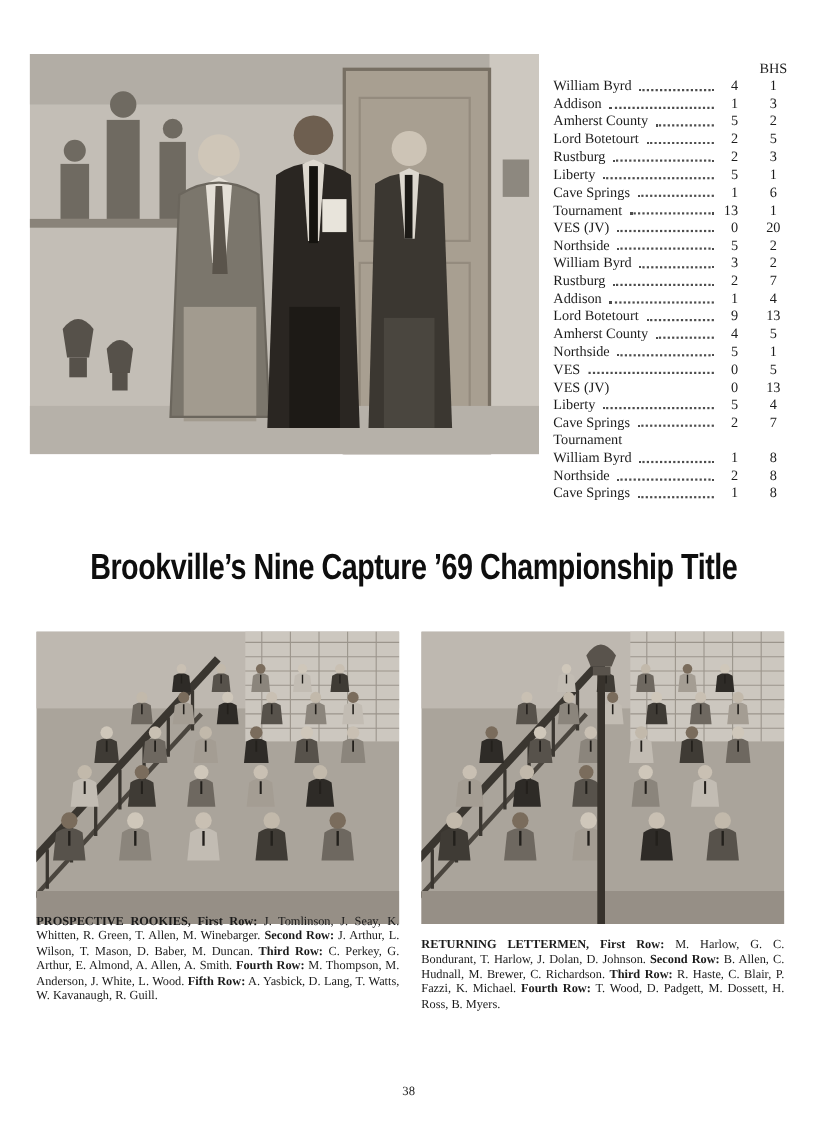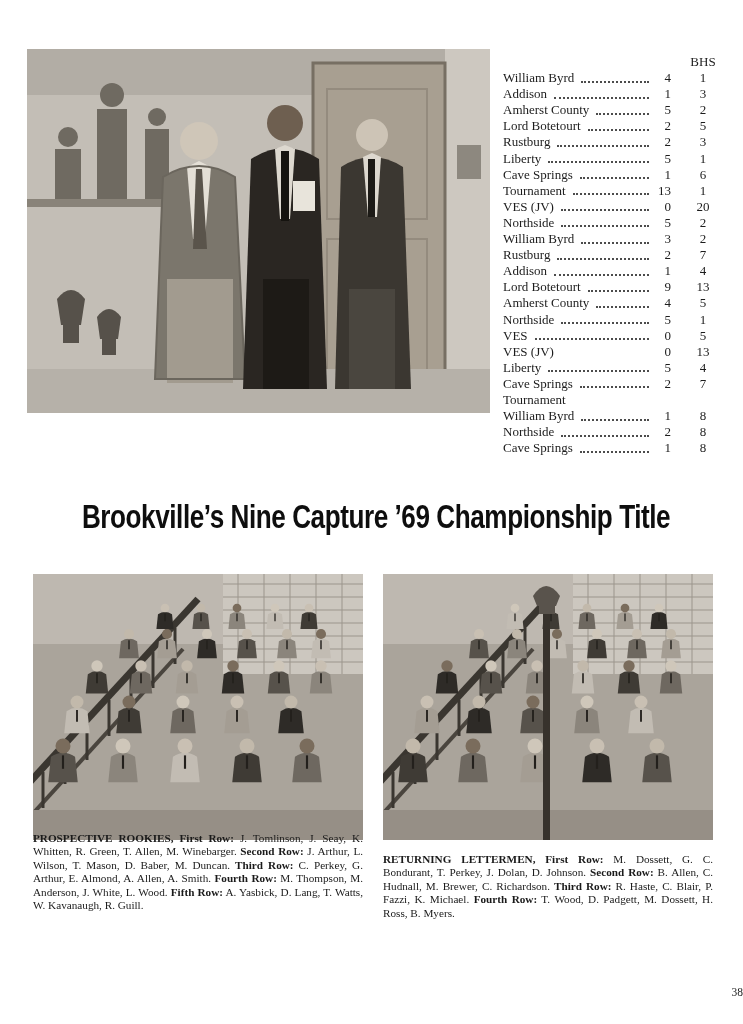--- a/index.html
+++ b/index.html
@@ -42,21 +42,21 @@
   
   #headline { position:absolute; left:0; top:498px; width:688px;
     text-align:center; white-space:nowrap;margin-left:32px; }
   #headline span {
     display:inline-block; font-family:"Liberation Sans", sans-serif;
     font-weight:bold; font-size:30px; letter-spacing:-0.5px; color:#0e0e0e;
     transform:scale(0.87,1.1); transform-origin:center top;
   }
   
   #page-number { position:absolute; left:0; top:986px; width:743px;
-    text-align:right; font-size:11.5px; }
+    text-align:center; font-size:11.5px; }
 </style>
 </head>
 <body>
 
 <div id="page">
 
   <svg id="coaches-photo" class="photo" viewBox="0 0 463 364" xmlns="http://www.w3.org/2000/svg" aria-hidden="true">
     <rect x="0" y="0" width="463" height="364" fill="#c3beb6"></rect>
     <rect x="0" y="0" width="463" height="46" fill="#b2ada5"></rect>
 
@@ -511,16 +511,16 @@
       <rect x="160" y="20" width="7" height="246" fill="#37322c"></rect>
       <path d="M150 22 q13 -20 27 0 l-4 10 h-19 z" fill="#59534c"></path>
       <rect x="156" y="32" width="16" height="8" fill="#59534c"></rect>
     </svg>
 
   <div id="rookies-caption" class="caption">
     
   <b>PROSPECTIVE ROOKIES, First Row:</b><span> J. Tomlinson, J. Seay, K. Whitten, R. Green, T. Allen, M. Winebarger. </span><b>Second Row:</b><span> J. Arthur, L. Wilson, T. Mason, D. Baber, M. Duncan. </span><b>Third Row:</b><span> C. Perkey, G. Arthur, E. Almond, A. Allen, A. Smith. </span><b>Fourth Row:</b><span> M. Thompson, M. Anderson, J. White, L. Wood. </span><b>Fifth Row:</b><span> A. Yasbick, D. Lang, T. Watts, W. Kavanaugh, R. Guill.</span></div>
   <div id="lettermen-caption" class="caption">
     
-  <b>RETURNING LETTERMEN, First Row:</b><span> M. Dossett, G. C. Bondurant, T. Perkey, J. Dolan, D. Johnson. </span><b>Second Row:</b><span> B. Allen, C. Hudnall, M. Brewer, C. Richardson. </span><b>Third Row:</b><span> R. Haste, C. Blair, P. Fazzi, K. Michael. </span><b>Fourth Row:</b><span> T. Wood, D. Padgett, M. Dossett, H. Ross, B. Myers.</span></div>
+  <b>RETURNING LETTERMEN, First Row:</b><span> M. Harlow, G. C. Bondurant, T. Harlow, J. Dolan, D. Johnson. </span><b>Second Row:</b><span> B. Allen, C. Hudnall, M. Brewer, C. Richardson. </span><b>Third Row:</b><span> R. Haste, C. Blair, P. Fazzi, K. Michael. </span><b>Fourth Row:</b><span> T. Wood, D. Padgett, M. Dossett, H. Ross, B. Myers.</span></div>
 
   <div id="page-number">38</div>
 </div>
 
 </body></html>

